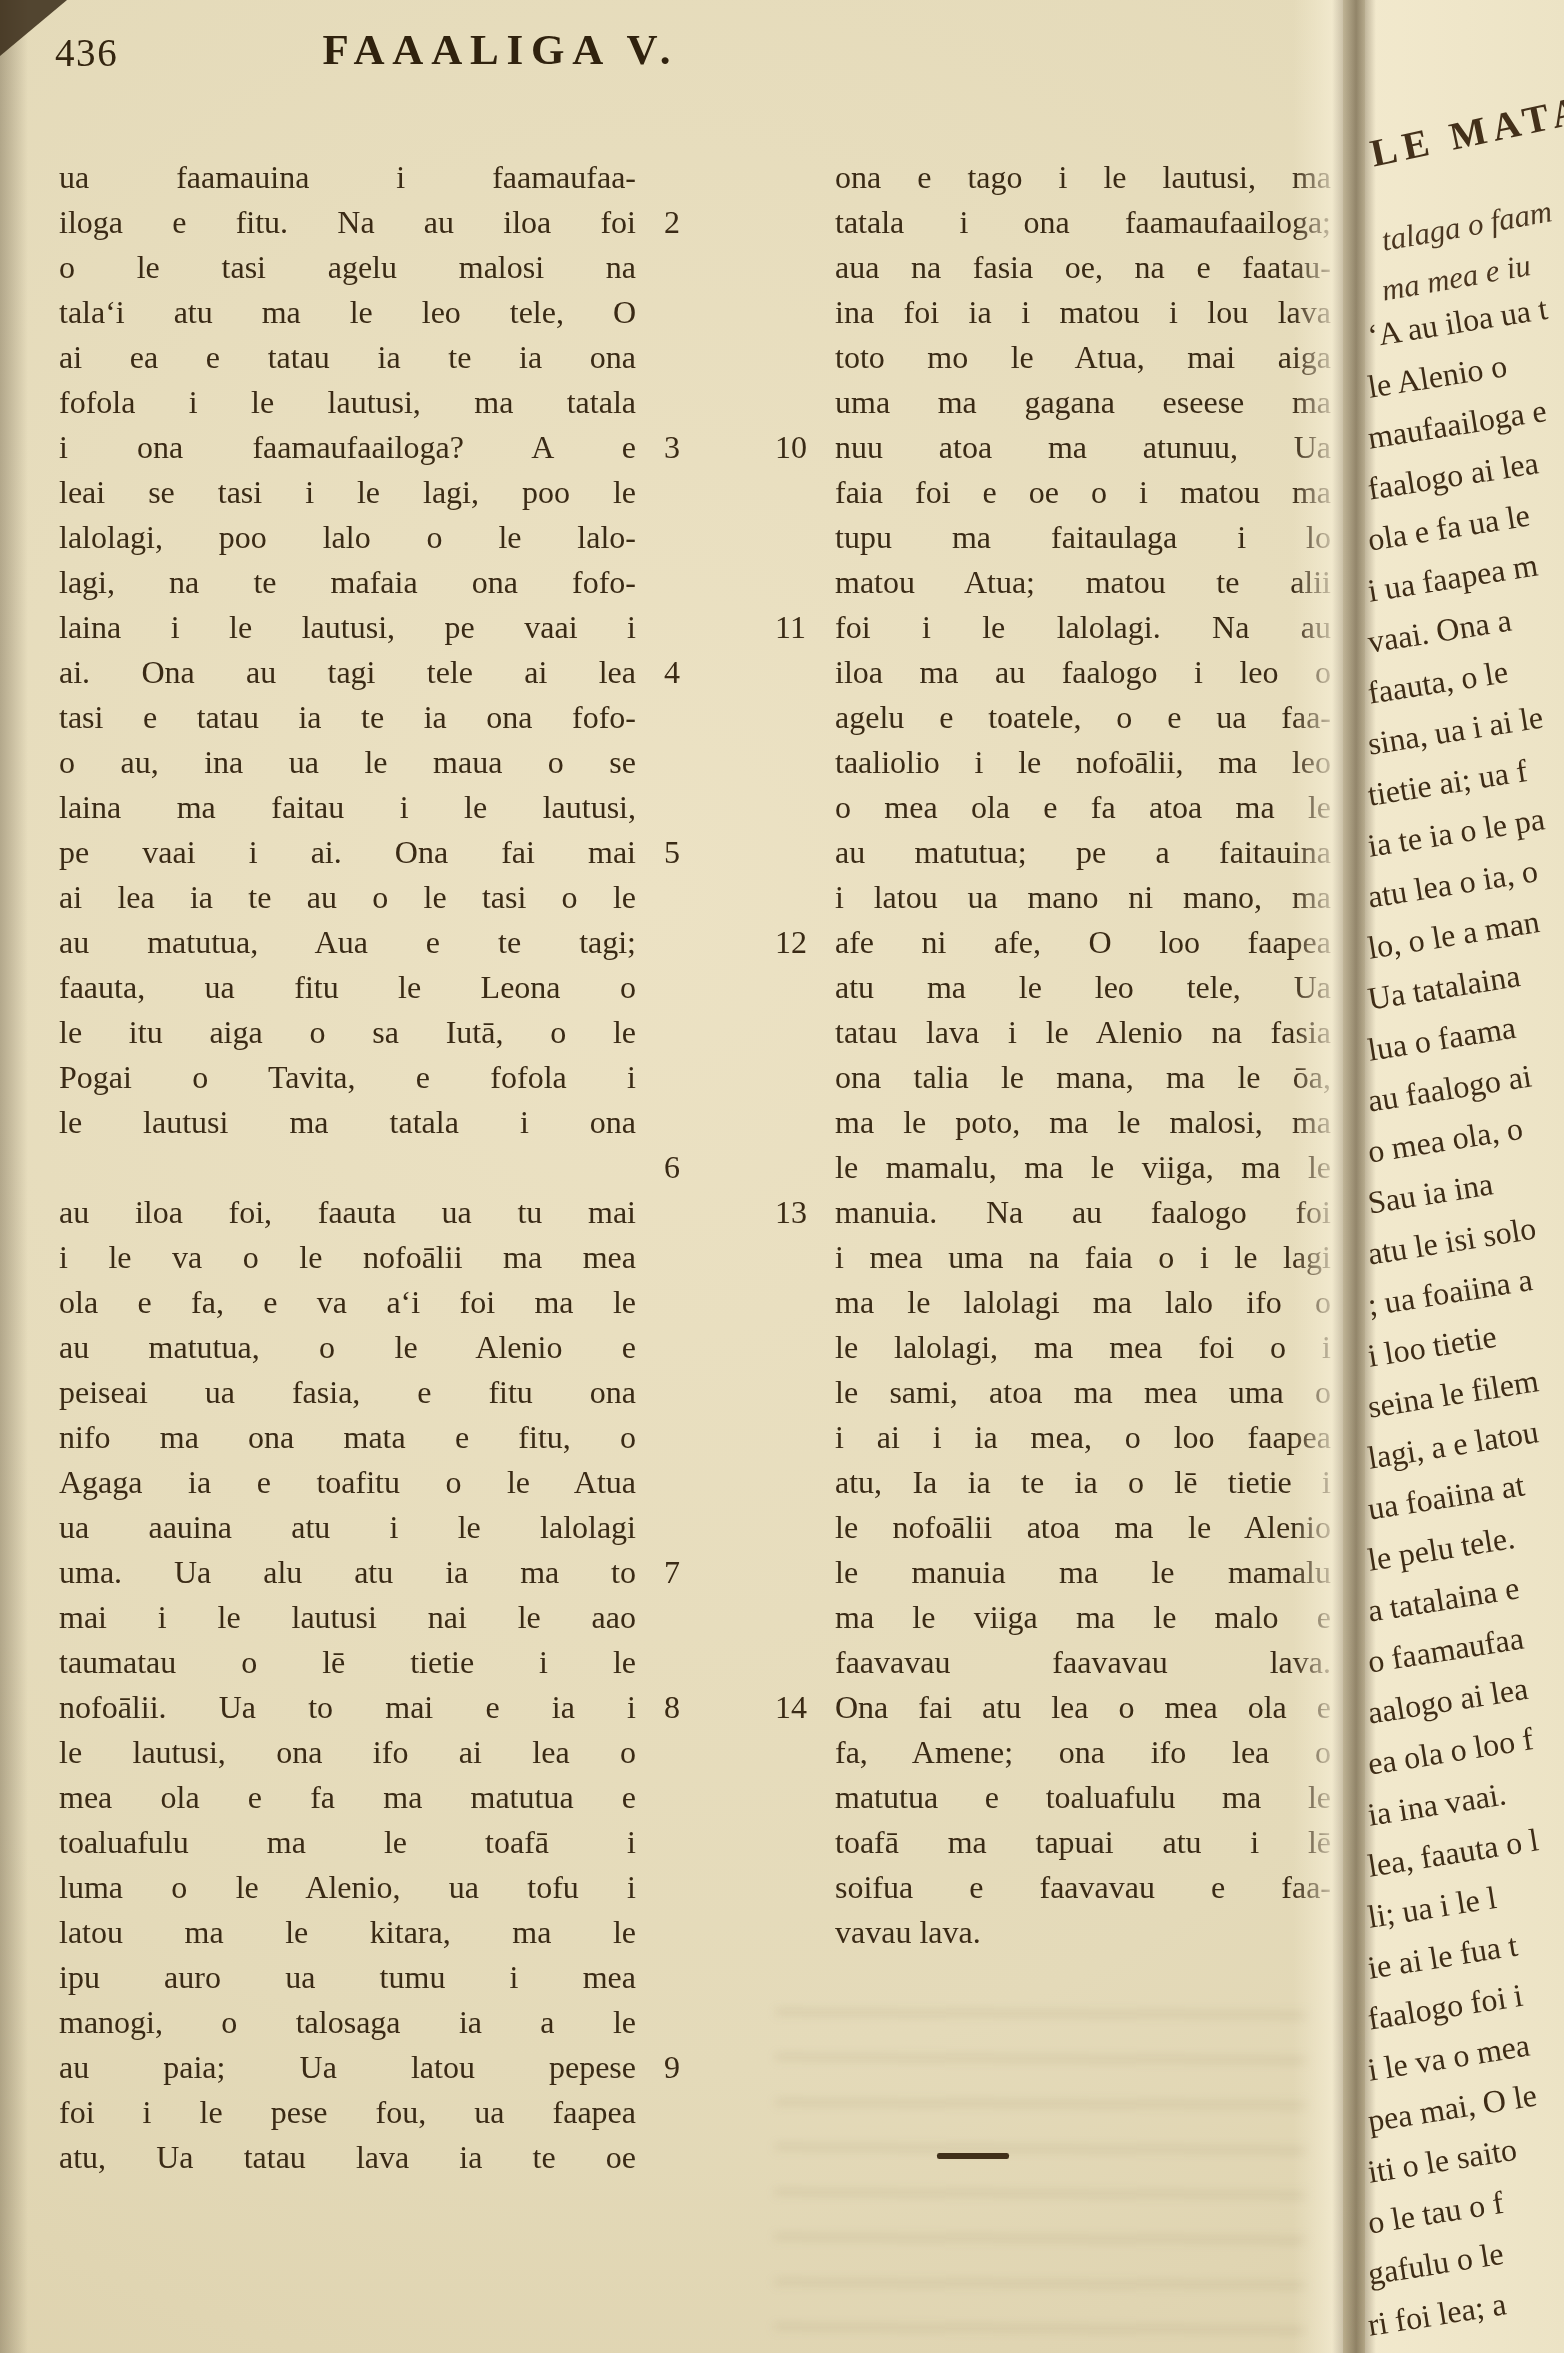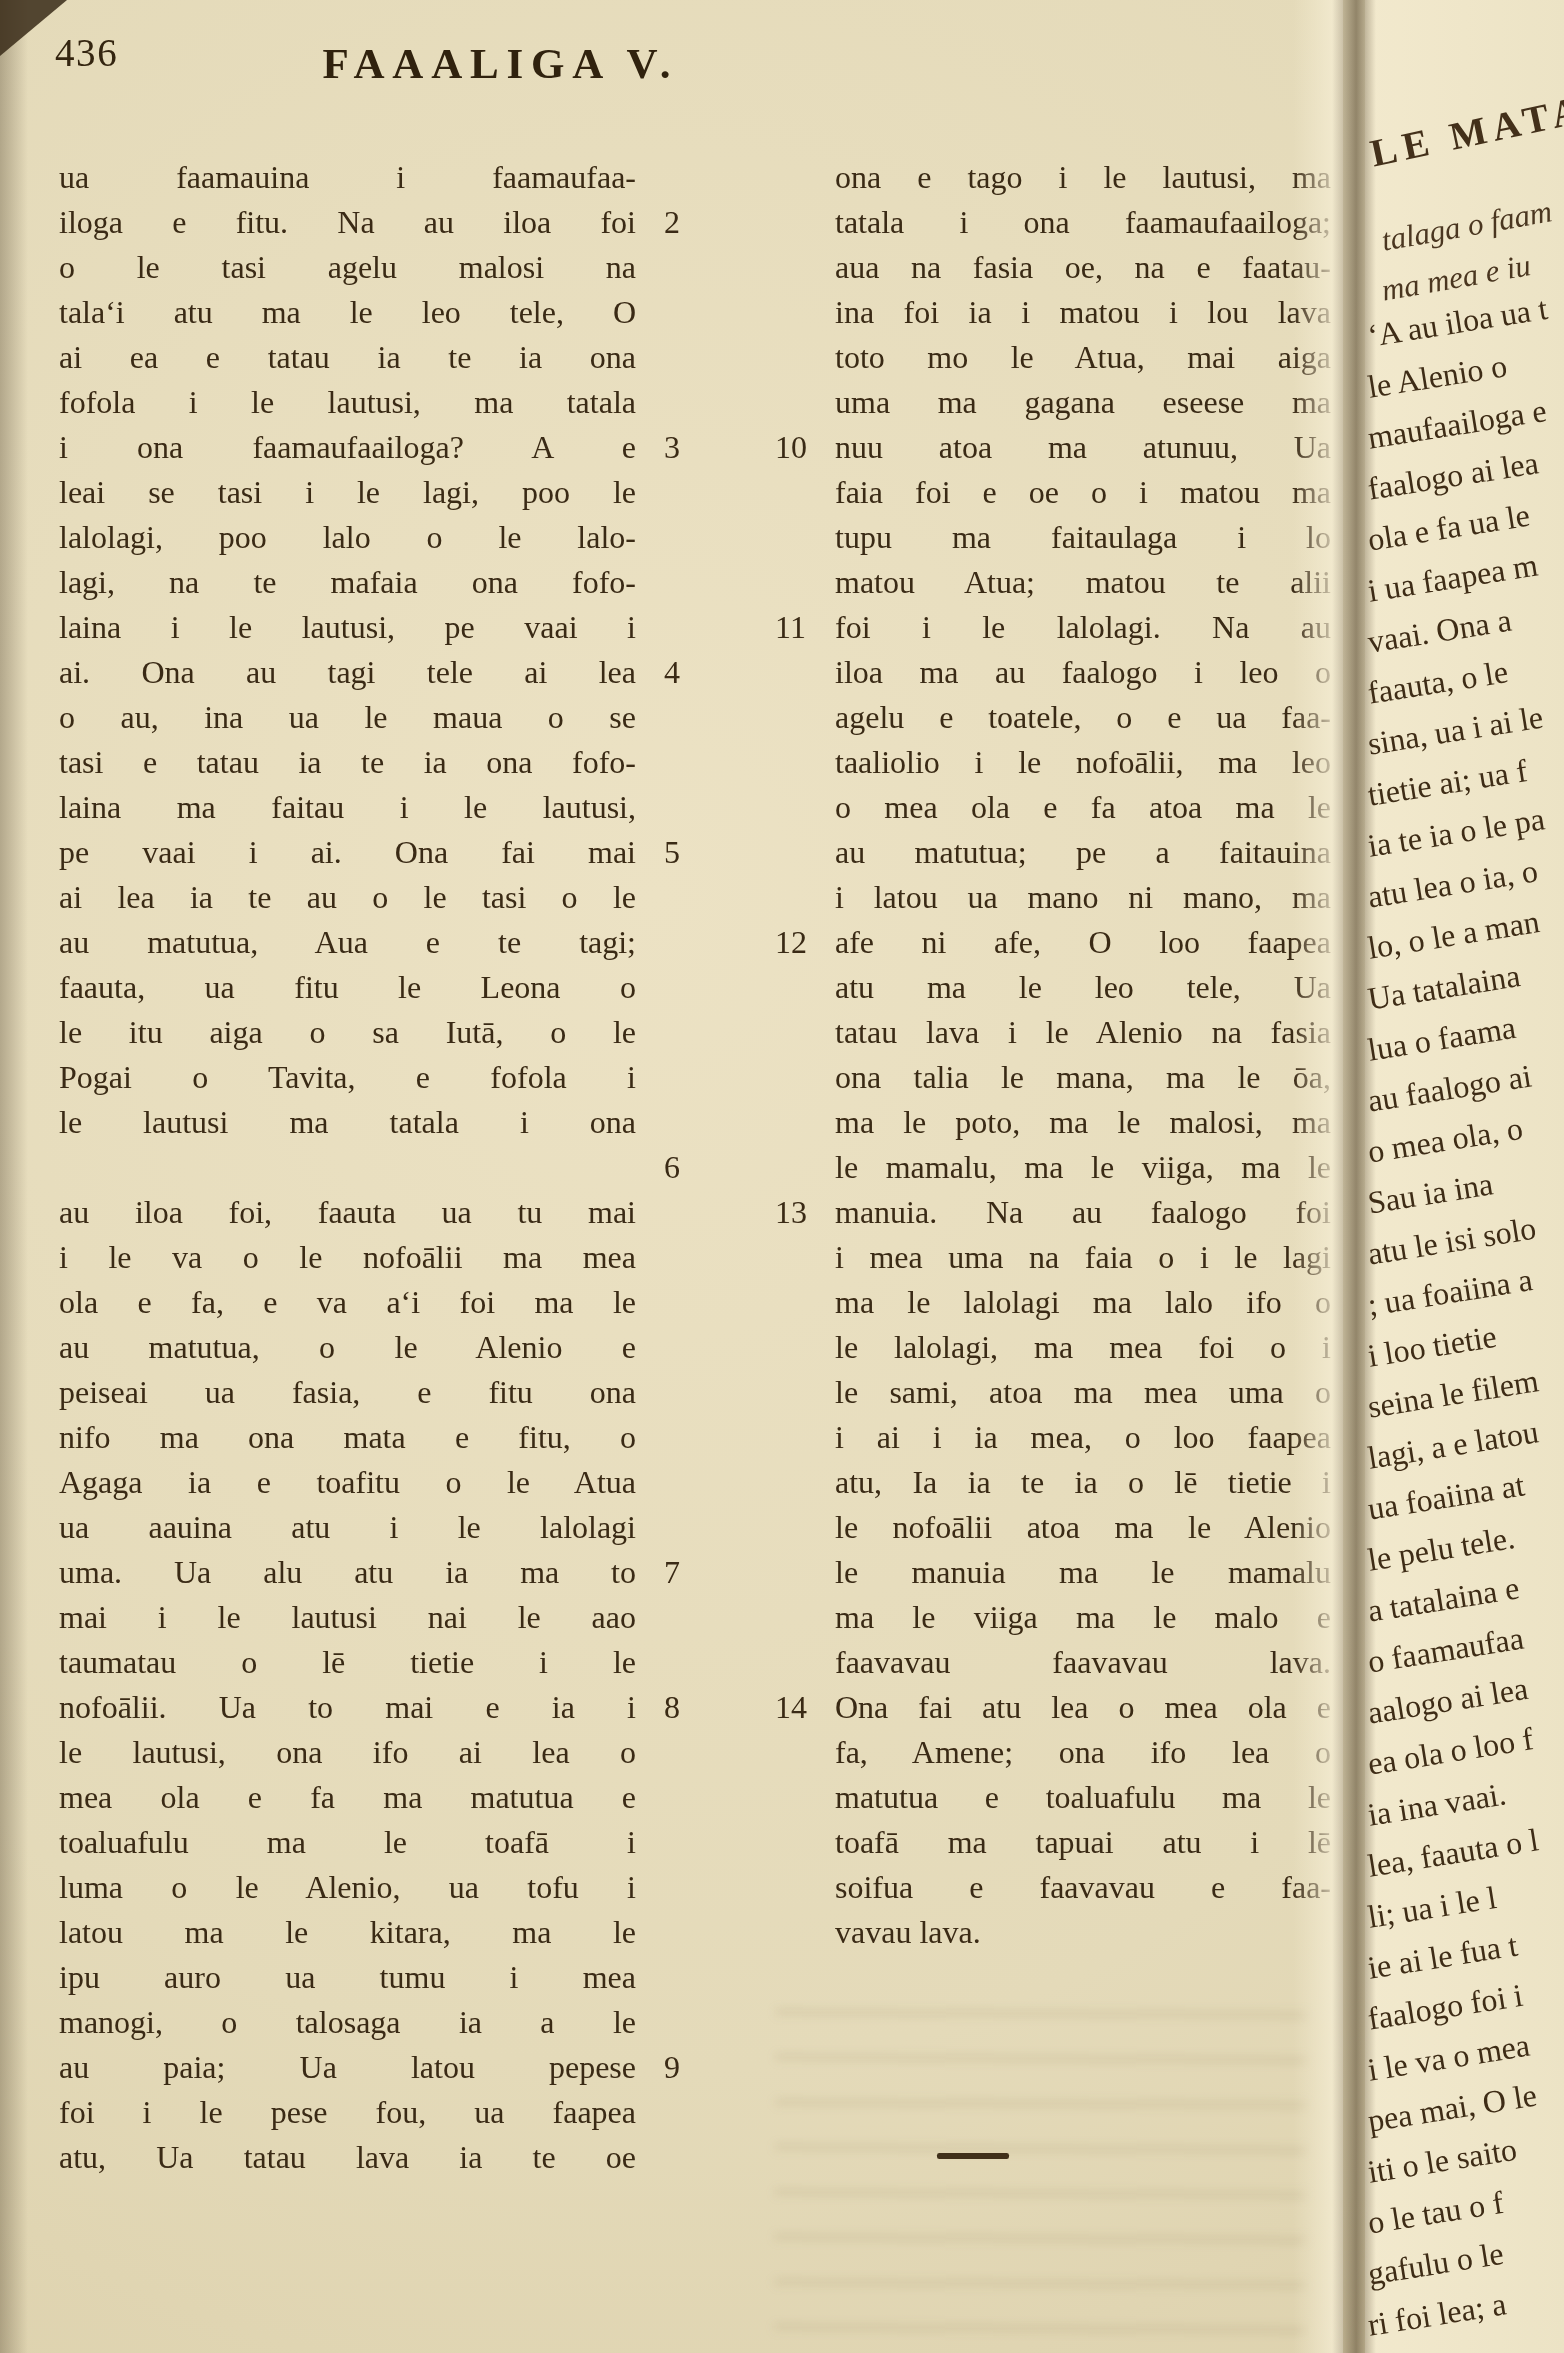--- a/index.html
+++ b/index.html
@@ -19,21 +19,21 @@
   .corner-tl{
     position:absolute;left:0;top:0;width:67px;height:56px;
     background:#382a17;opacity:.85;
     clip-path:polygon(0 0,100% 0,0 100%);
   }
   .pageno{
     position:absolute;left:55px;top:30px;
     font-size:39px;color:#342510;letter-spacing:1.6px;
   }
   .head{
-    position:absolute;left:258px;top:39px;width:485px;text-align:center;
+    position:absolute;left:258px;top:25px;width:485px;text-align:center;
     font-size:43px;font-weight:bold;letter-spacing:7.8px;color:#30220e;white-space:nowrap;
   }
   .col{position:absolute;top:155px;color:#3a2a15;font-size:32px;line-height:45px;}
   .col-left{left:59px;width:621px;}
   .col-right{left:772px;width:559px;}
   .line{position:relative;text-align:justify;text-align-last:justify;height:45px;overflow:visible;}
   .col-left .line{padding-right:44px;}
   .col-right .line{padding-left:63px;}
   .line.nojust{text-align-last:left;font-family:Liberation Serif, serif;}
   .vn{position:absolute;top:0;}
@@ -143,26 +143,26 @@
         <span class="t">laina i le lautusi, pe vaai i</span>
         
       </div>
 
       <div class="line">
         <span class="t">ai.  Ona au tagi tele ai lea</span>
         <span class="vn">4</span>
       </div>
 
       <div class="line">
+        <span class="t">tasi e tatau ia te ia ona fofo-</span>
+        
+      </div>
+
+      <div class="line">
         <span class="t">o au, ina ua le maua o se</span>
-        
-      </div>
-
-      <div class="line">
-        <span class="t">tasi e tatau ia te ia ona fofo-</span>
         
       </div>
 
       <div class="line">
         <span class="t">laina ma faitau i le lautusi,</span>
         
       </div>
 
       <div class="line">
         <span class="t">pe vaai i ai.  Ona fai mai</span>

